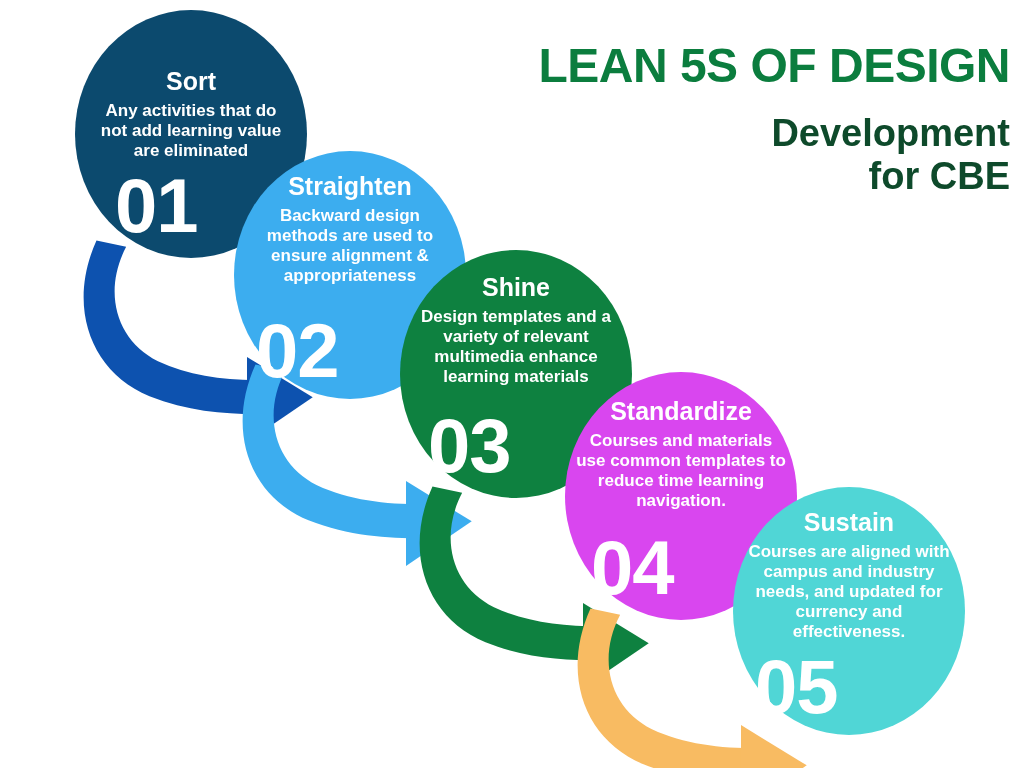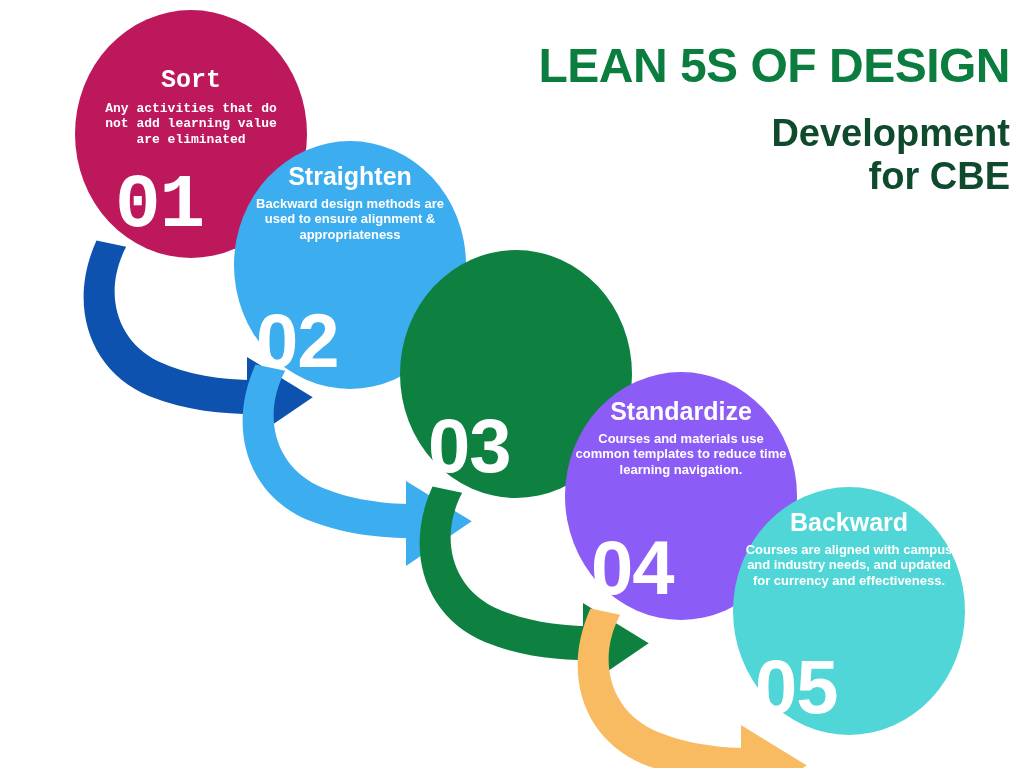--- a/index.html
+++ b/index.html
@@ -73,21 +73,21 @@
   .step-title {
     color: #ffffff;
     font-weight: bold;
     font-size: 25px;
     line-height: 1.05;
     margin-bottom: 7px;
   }
   .step-body {
     color: #ffffff;
     font-weight: bold;
-    font-size: 13px;
+    font-size: 17px;
     line-height: 1.17;
     padding: 0 14px;
   }
   .step-number {
     position: absolute;
     color: #ffffff;
     font-weight: bold;
     font-size: 76px;
     line-height: 1;
     left: 6px;
@@ -123,51 +123,55 @@
       <use href="#hook-arrow"></use>
     </g>
     <g fill="#0E8140" transform="translate(424,478) scale(1.06)">
       <use href="#hook-arrow"></use>
     </g>
     <g fill="#F8BB62" transform="translate(582,600) scale(1.06)">
       <use href="#hook-arrow"></use>
     </g>
   </svg>
 
-  <div class="step-circle" style="left:75px; top:10px; width:232px; height:248px; background:#be185d;font-family:Liberation Mono, monospace;">
+  <div class="step-circle" style="left:75px; top:10px; width:232px; height:248px; background:#0c4a6e;">
     <div class="step-inner" style="top:58px;">
       <div class="step-title">Sort</div>
       <div class="step-body">Any activities that do not add learning value are eliminated</div>
     </div>
     <div class="step-number" style="left:14px; bottom:14px;margin-left:26px;">01</div>
   </div>
 
-  <div class="step-circle" style="left:234px; top:141px; width:232px; height:248px; background:#3CADEF;">
+  <div class="step-circle" style="left:234px; top:151px; width:232px; height:248px; background:#3CADEF;">
     <div class="step-inner" style="top:22px;">
       <div class="step-title">Straighten</div>
       <div class="step-body">Backward design methods are used to ensure alignment &amp; appropriateness</div>
     </div>
     <div class="step-number" style="left:22px; bottom:10px;text-align:center;">02</div>
   </div>
 
   <div class="step-circle" style="left:400px; top:250px; width:232px; height:248px; background:#0E8140;">
+    <div class="step-inner" style="top:24px;">
+      <div class="step-title">Shine</div>
+      <div class="step-body" style="padding:0 4px;">Design templates and a variety of relevant multimedia enhance learning materials</div>
+    </div>
     <div class="step-number" style="left:28px; bottom:14px;">03</div>
   </div>
 
-  <div class="step-circle" style="left:565px; top:372px; width:232px; height:248px; background:#8b5cf6;">
+  <div class="step-circle" style="left:565px; top:372px; width:232px; height:248px; background:#d946ef;">
     <div class="step-inner" style="top:26px;">
       <div class="step-title">Standardize</div>
       <div class="step-body" style="padding:0 4px;">Courses and materials use common templates to reduce time learning navigation.</div>
     </div>
     <div class="step-number" style="left:26px; bottom:14px;">04</div>
   </div>
 
   <div class="step-circle" style="left:733px; top:487px; width:232px; height:248px; background:#50D6D6;">
     <div class="step-inner" style="top:22px;">
-      <div class="step-title">Backward</div>
+      <div class="step-title">Sustain</div>
       <div class="step-body" style="padding:0 2px;">Courses are aligned with campus and industry needs, and updated for currency and effectiveness.</div>
     </div>
     <div class="step-number" style="left:22px; bottom:10px;">05</div>
   </div>
 
   <div id="title-block" style="z-index:5;">
     <div id="main-title" style="color:#0B7D3E;">LEAN 5S OF DESIGN</div>
     <div id="subtitle" style="color:#0E4A2B;">
       <div>Development</div>
       <div>for CBE</div>

